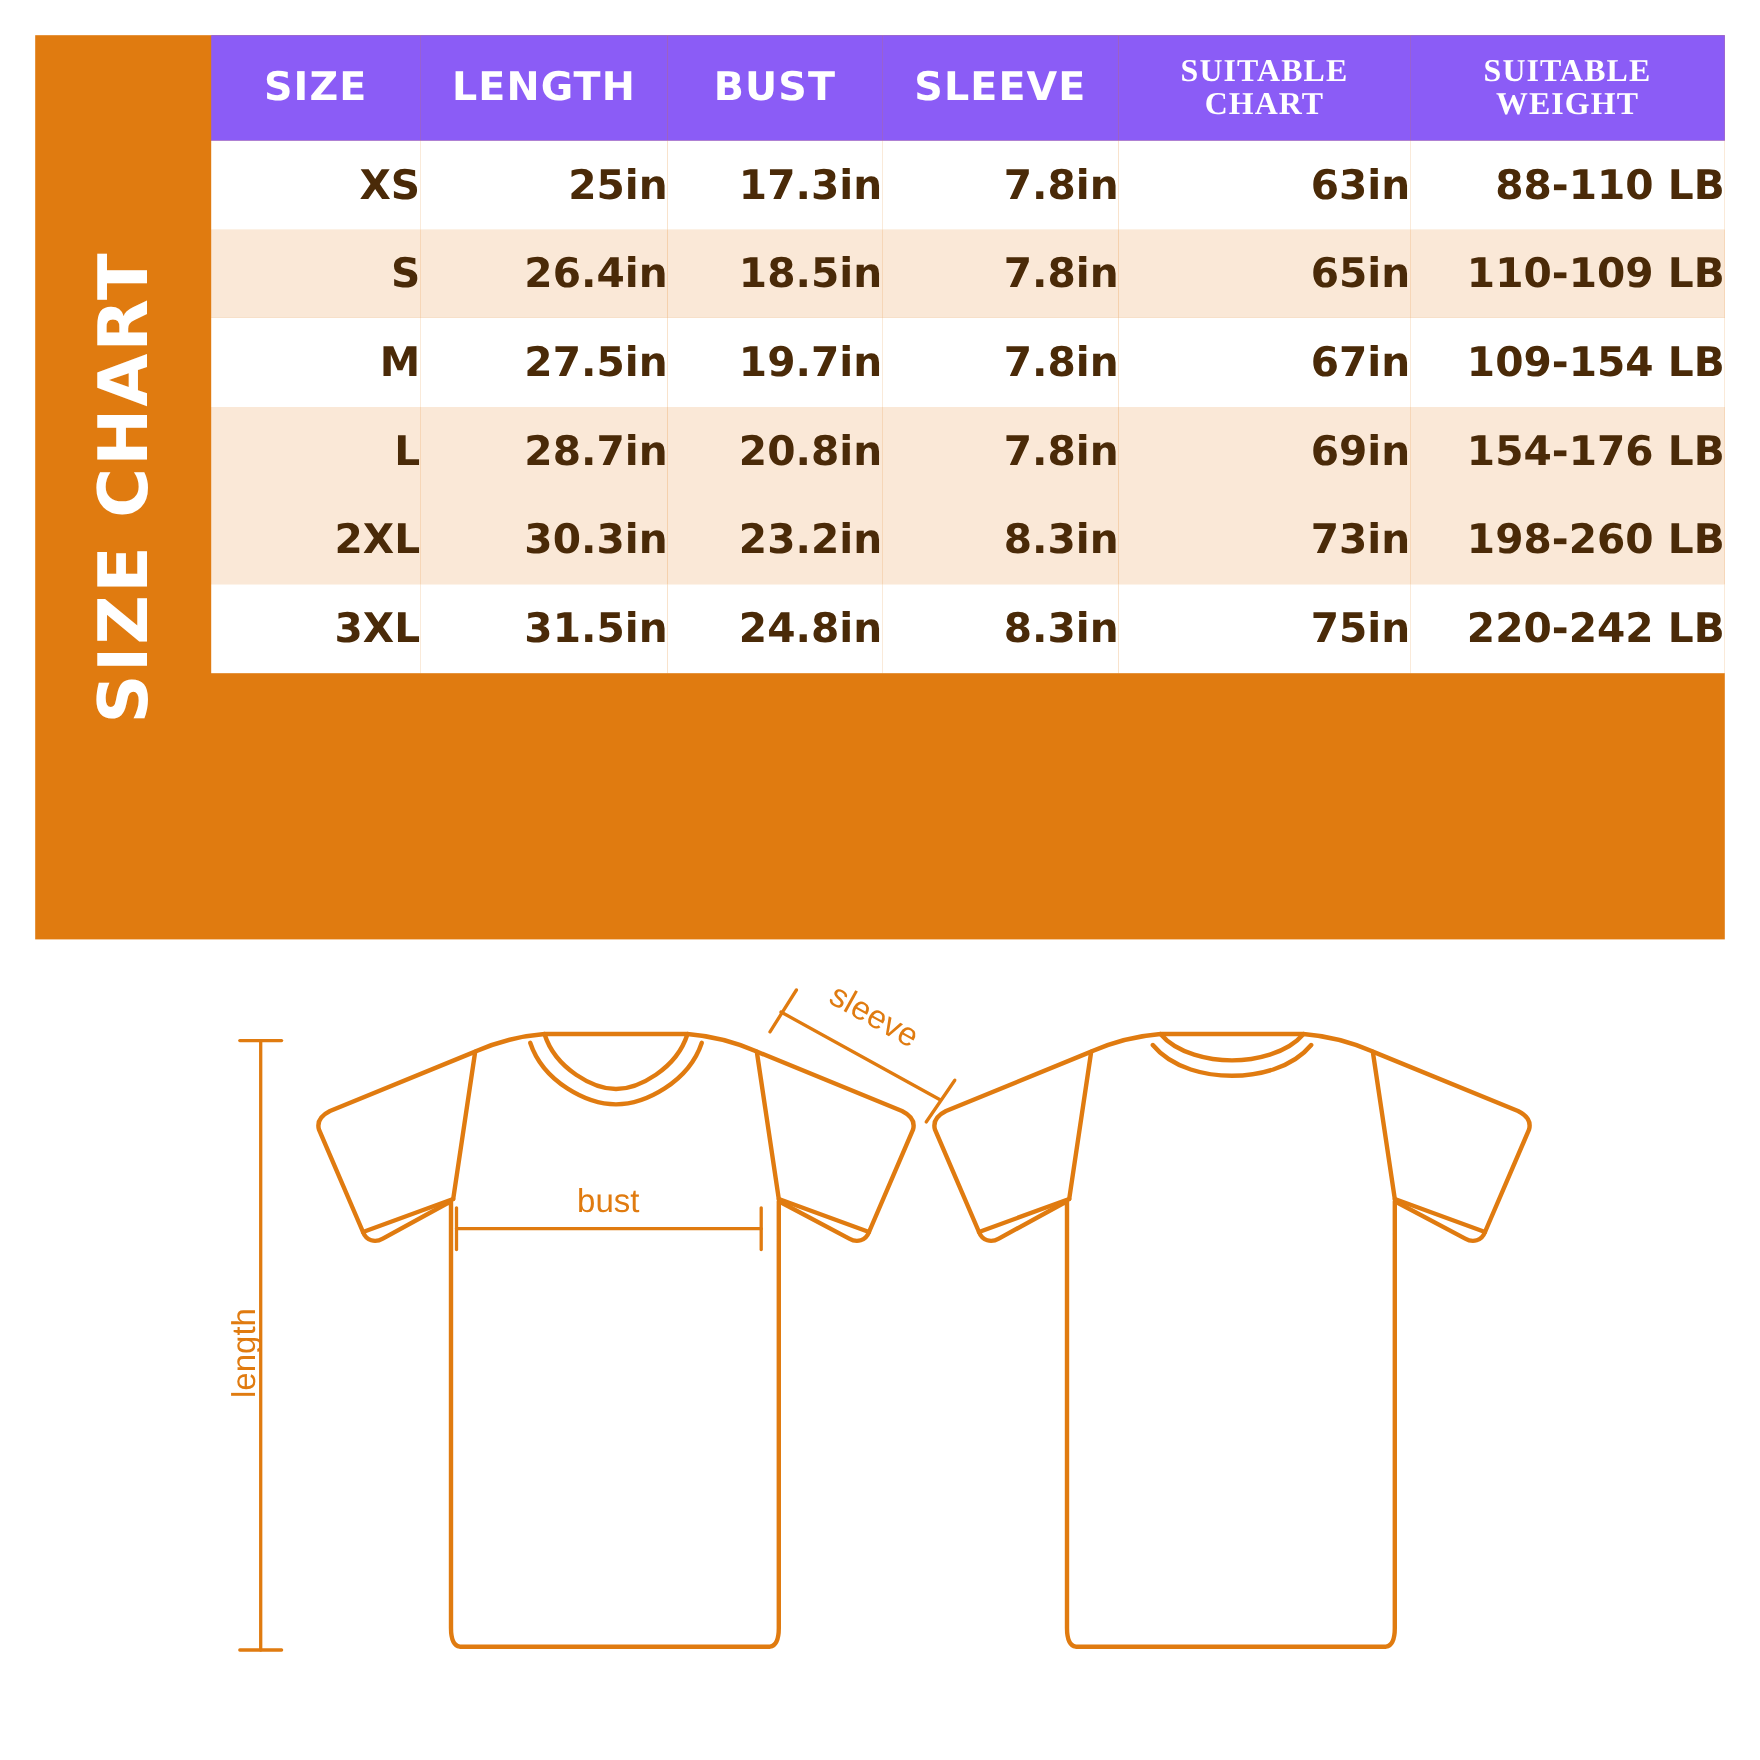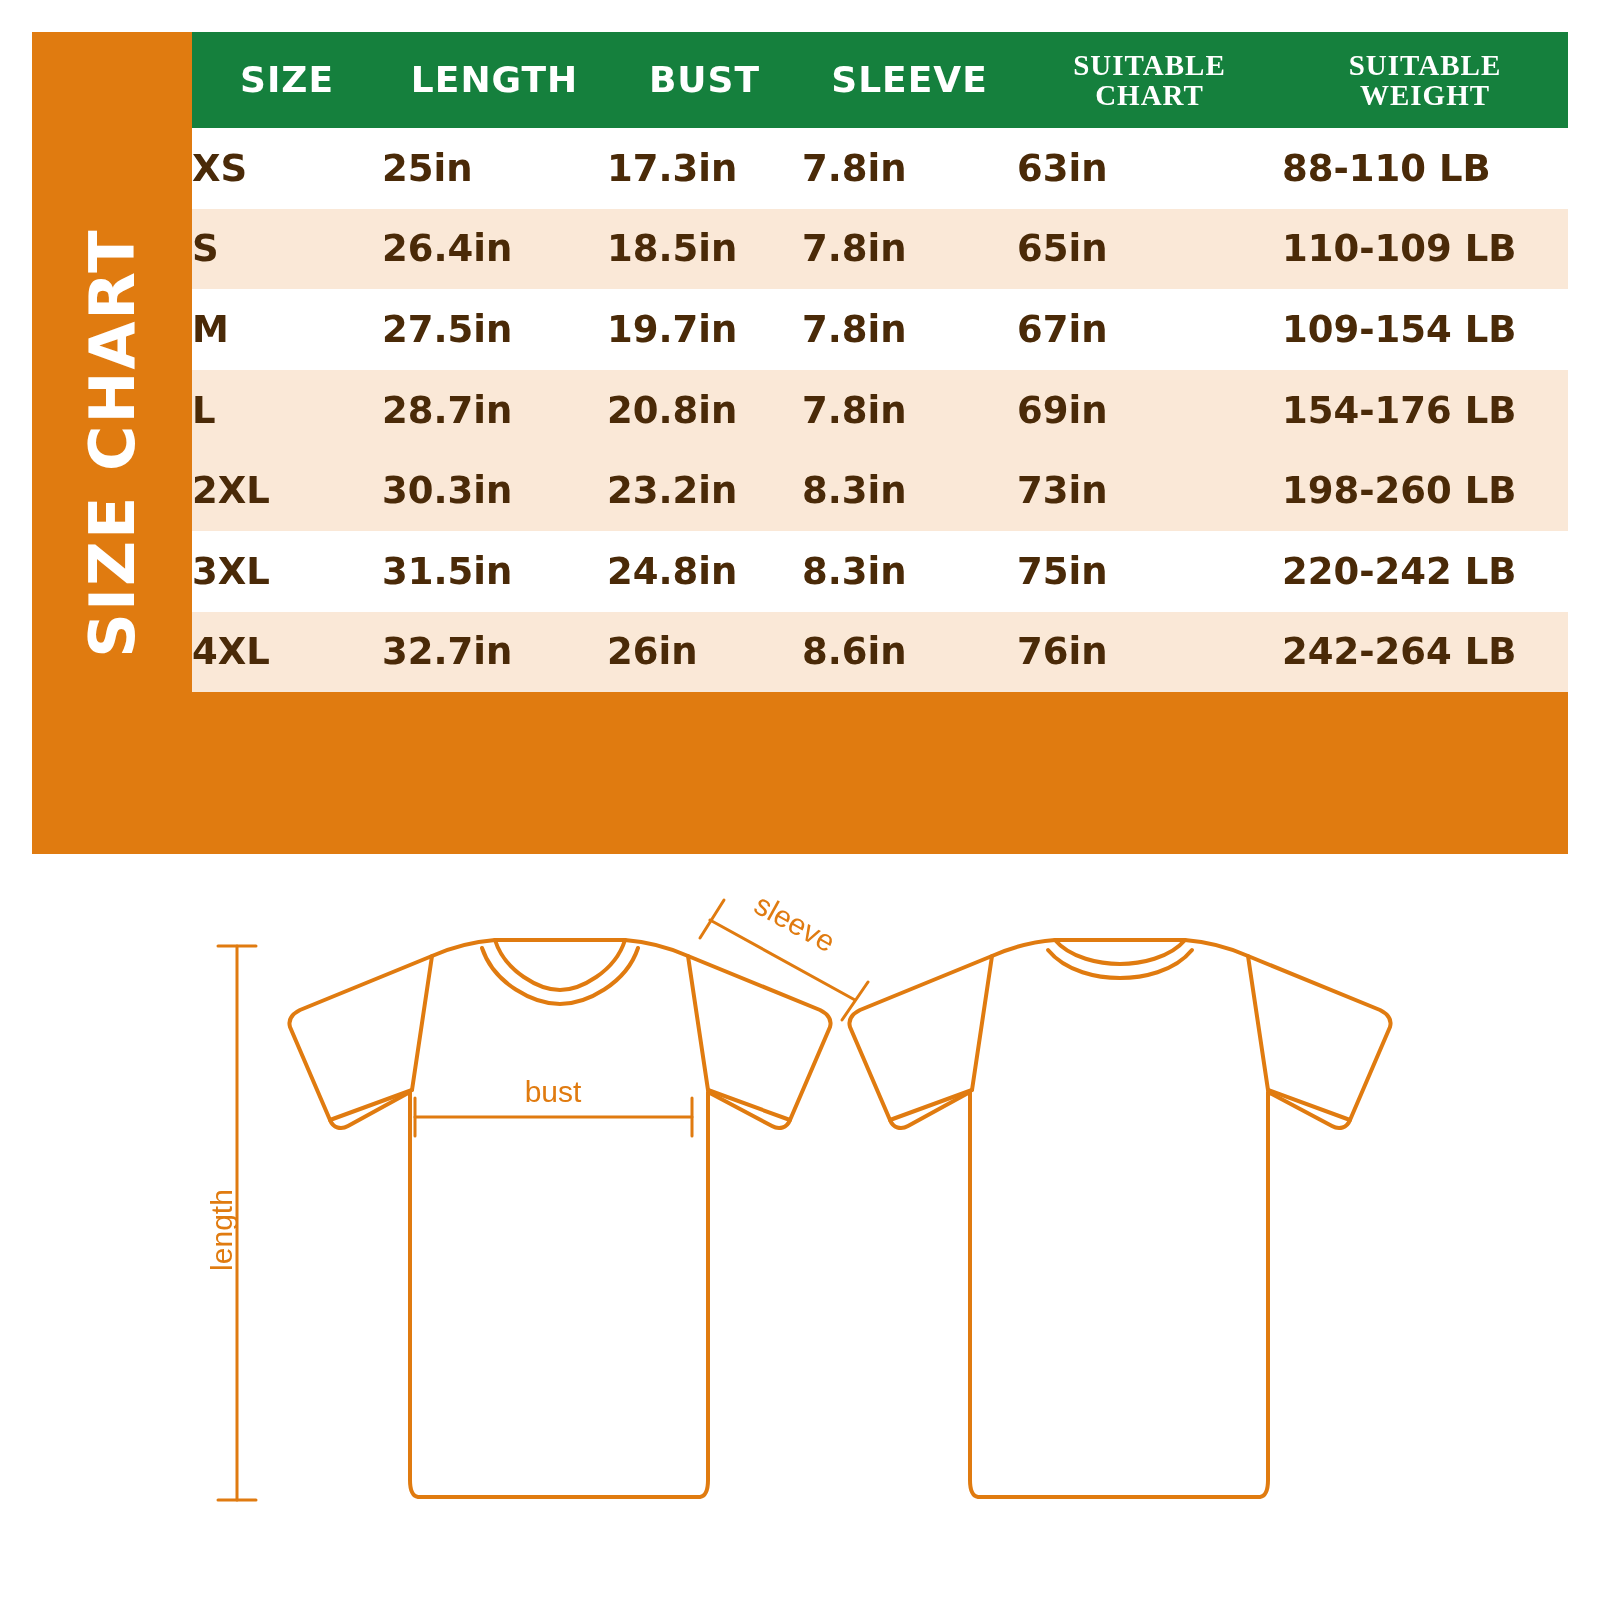--- a/index.html
+++ b/index.html
@@ -52,41 +52,41 @@
     flex: 1 1 auto;
     display: flex;
     flex-direction: column;
   }
   table.size-table {
     width: 100%;
     border-collapse: collapse;
     table-layout: fixed;
   }
   table.size-table thead th {
-    background: #15803d;
+    background: #8b5cf6;
     color: #ffffff;
     font-size: 36px;
     font-weight: bold;
     font-family: "DejaVu Sans", sans-serif;
     letter-spacing: 1px;
     height: 96px;
     vertical-align: middle;
     padding: 0;
     line-height: 1.05;
   }
   table.size-table thead th.two-line {
     font-size: 29px;
     font-family: Liberation Serif, serif;
   }
   table.size-table tbody td {
     font-size: 37px;
     font-weight: bold;
     font-family: "DejaVu Sans", sans-serif;
     color: #4A2A08;
-    text-align: left;
+    text-align: right;
     height: 80.6px;
     padding: 0;
     white-space: nowrap;
   }
   table.size-table tbody tr.odd td { background: #ffffff; }
   table.size-table tbody tr.even td { background: #FAE8D7; }
 
   
   col.c-size    { width: 190px; }
   col.c-length  { width: 225px; }
@@ -185,28 +185,20 @@
             <td>198-260 LB</td>
           </tr>
           <tr class="odd">
             <td>3XL</td>
             <td>31.5in</td>
             <td>24.8in</td>
             <td>8.3in</td>
             <td>75in</td>
             <td>220-242 LB</td>
           </tr>
-          <tr class="even">
-            <td>4XL</td>
-            <td>32.7in</td>
-            <td>26in</td>
-            <td>8.6in</td>
-            <td>76in</td>
-            <td>242-264 LB</td>
-          </tr>
         </tbody>
       </table>
     </div>
   </div>
 
   <div class="diagram">
     <svg width="1600" height="700" viewBox="0 0 1600 700" xmlns="http://www.w3.org/2000/svg">
       <g fill="none" stroke="#E07B10" stroke-width="4" stroke-linejoin="round" stroke-linecap="round">
 
         <g>

